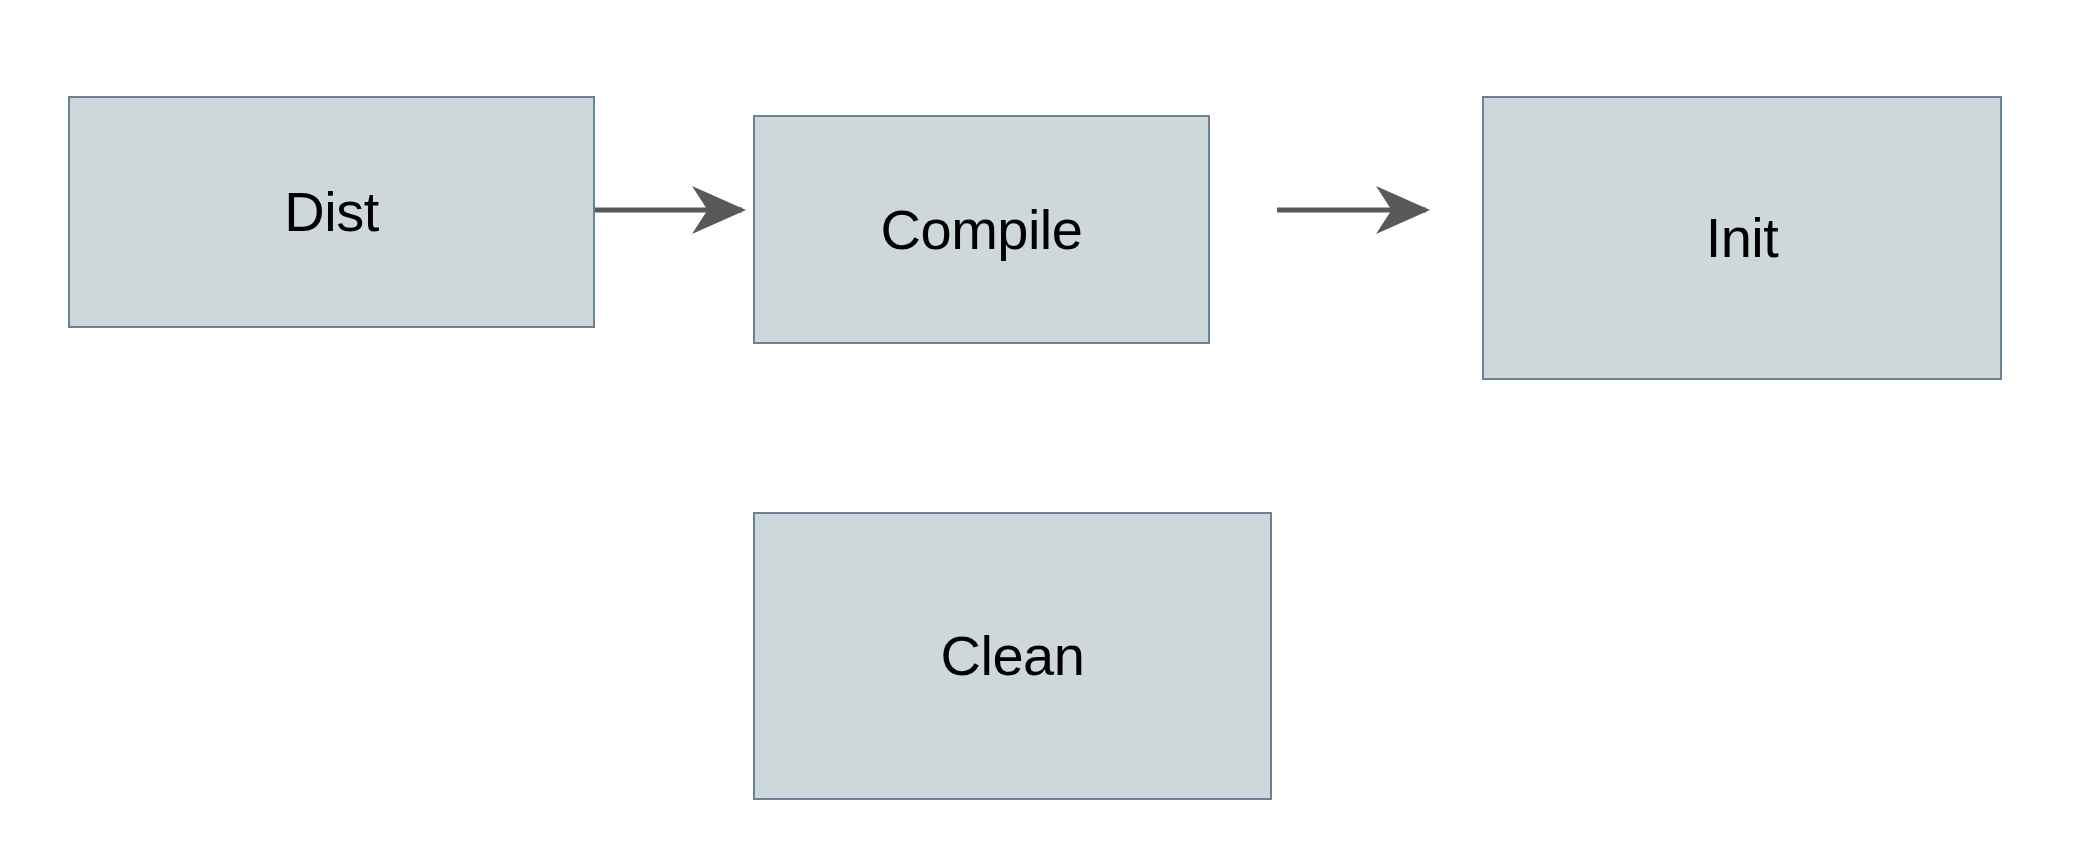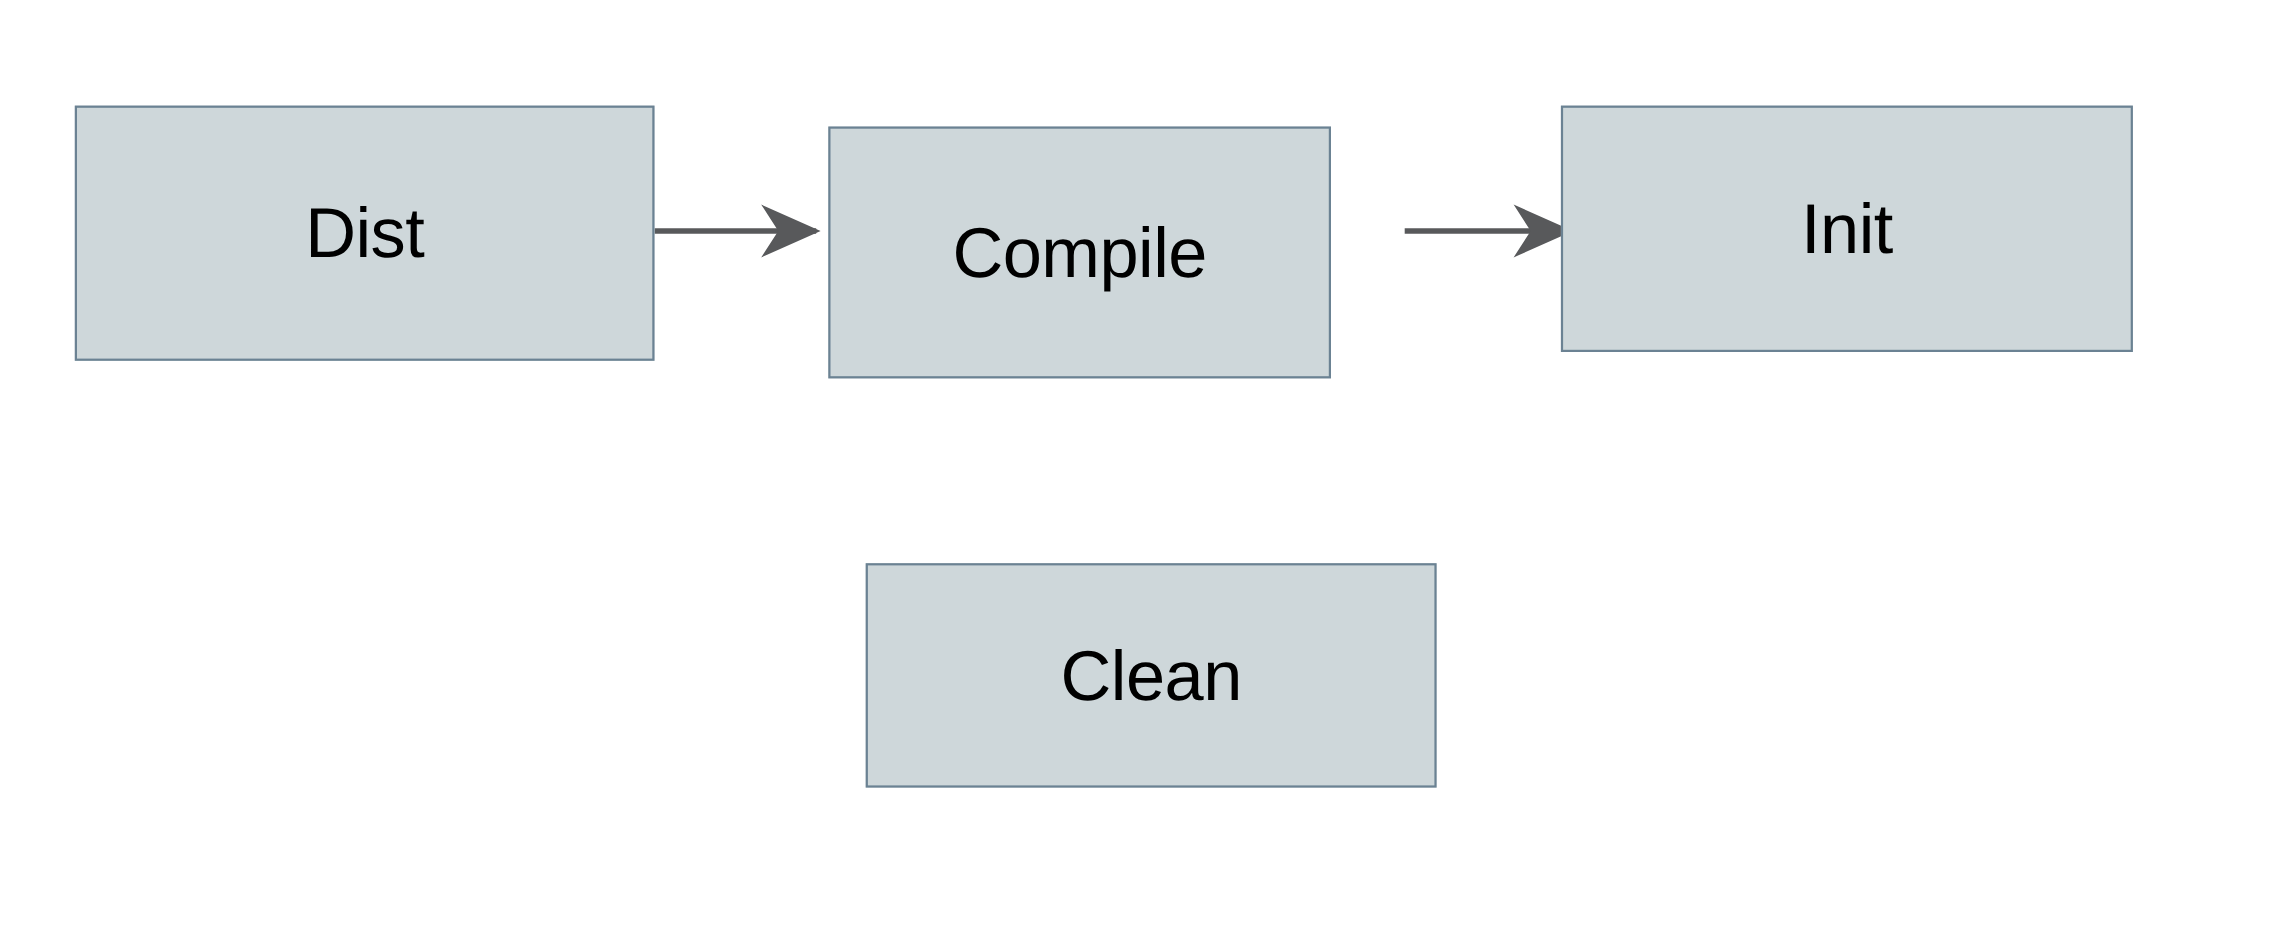--- a/index.html
+++ b/index.html
@@ -23,21 +23,21 @@
     position: absolute;
     box-sizing: border-box;
     background: #ced7da;
     border: 2px solid #6b8293;
     display: flex;
     align-items: center;
     justify-content: center;
   }
   .node-label {
     font-family: "Liberation Sans", sans-serif;
-    font-size: 64px;
+    font-size: 56px;
     font-weight: 400;
     line-height: 1;
     color: #000000;
     letter-spacing: -0.5px;
     white-space: nowrap;
     user-select: none;
   }
   .edge-layer {
     position: absolute;
     left: 0;
@@ -46,22 +46,22 @@
     height: 848px;
     pointer-events: none;
   }
   .edge-layer .edge-path {
     pointer-events: stroke;
   }
 
   
   #node-dist    { left: 68px;  top: 96px;  width: 527px; height: 232px; }
   #node-compile { left: 753px; top: 96px;  width: 457px; height: 229px; margin-top: 19px; }
-  #node-init    { left: 1419px;top: 96px;  width: 520px; height: 224px; }
-  #node-clean   { left: 787px; top: 512px; width: 519px; height: 204px; }
+  #node-init    { left: 1482px;top: 96px;  width: 520px; height: 284px; }
+  #node-clean   { left: 753px; top: 512px; width: 519px; height: 288px; }
 </style>
 </head>
 <body>
 
 <div id="diagram-canvas">
 
   <svg class="edge-layer" viewBox="0 0 2078 848" width="2078" height="848" xmlns="http://www.w3.org/2000/svg">
     <defs>
       <marker id="arrowhead-barbed" markerWidth="12" markerHeight="12" refX="10.2" refY="5" orient="auto" markerUnits="strokeWidth">
         <path d="M 0.2,0.2 L 11,5 L 0.2,9.8 L 3.3,5 Z" fill="#58595b"></path>

